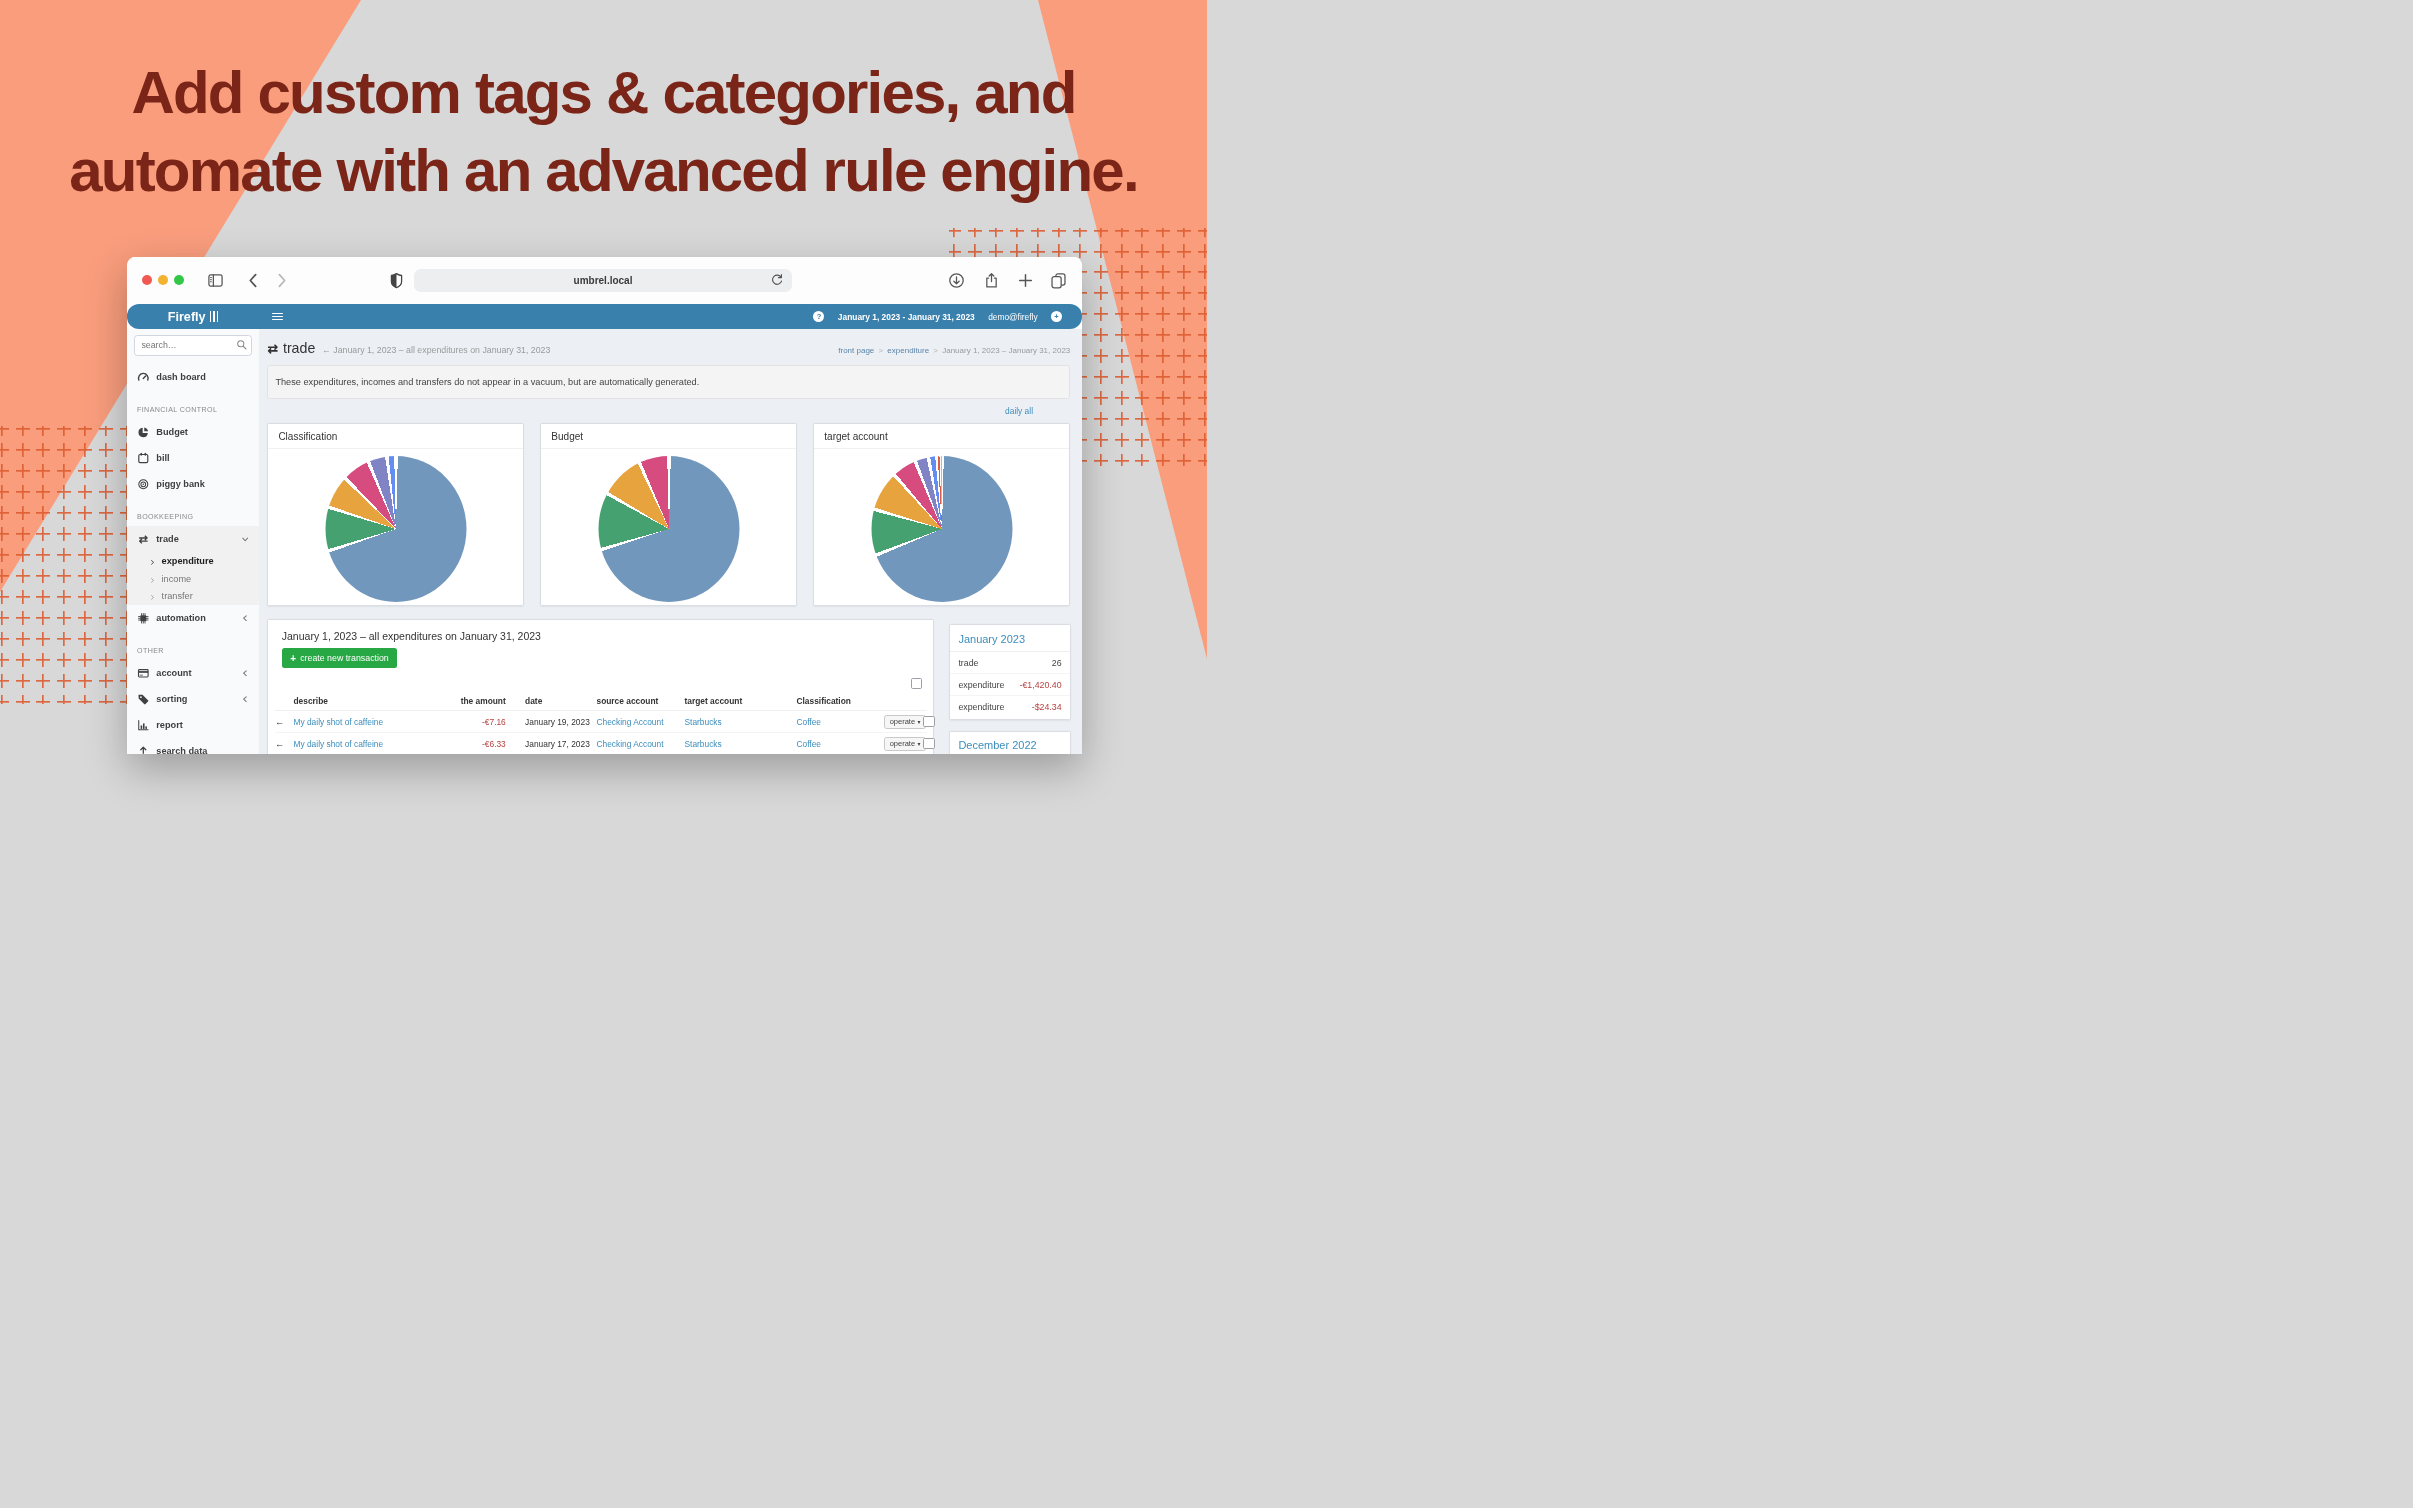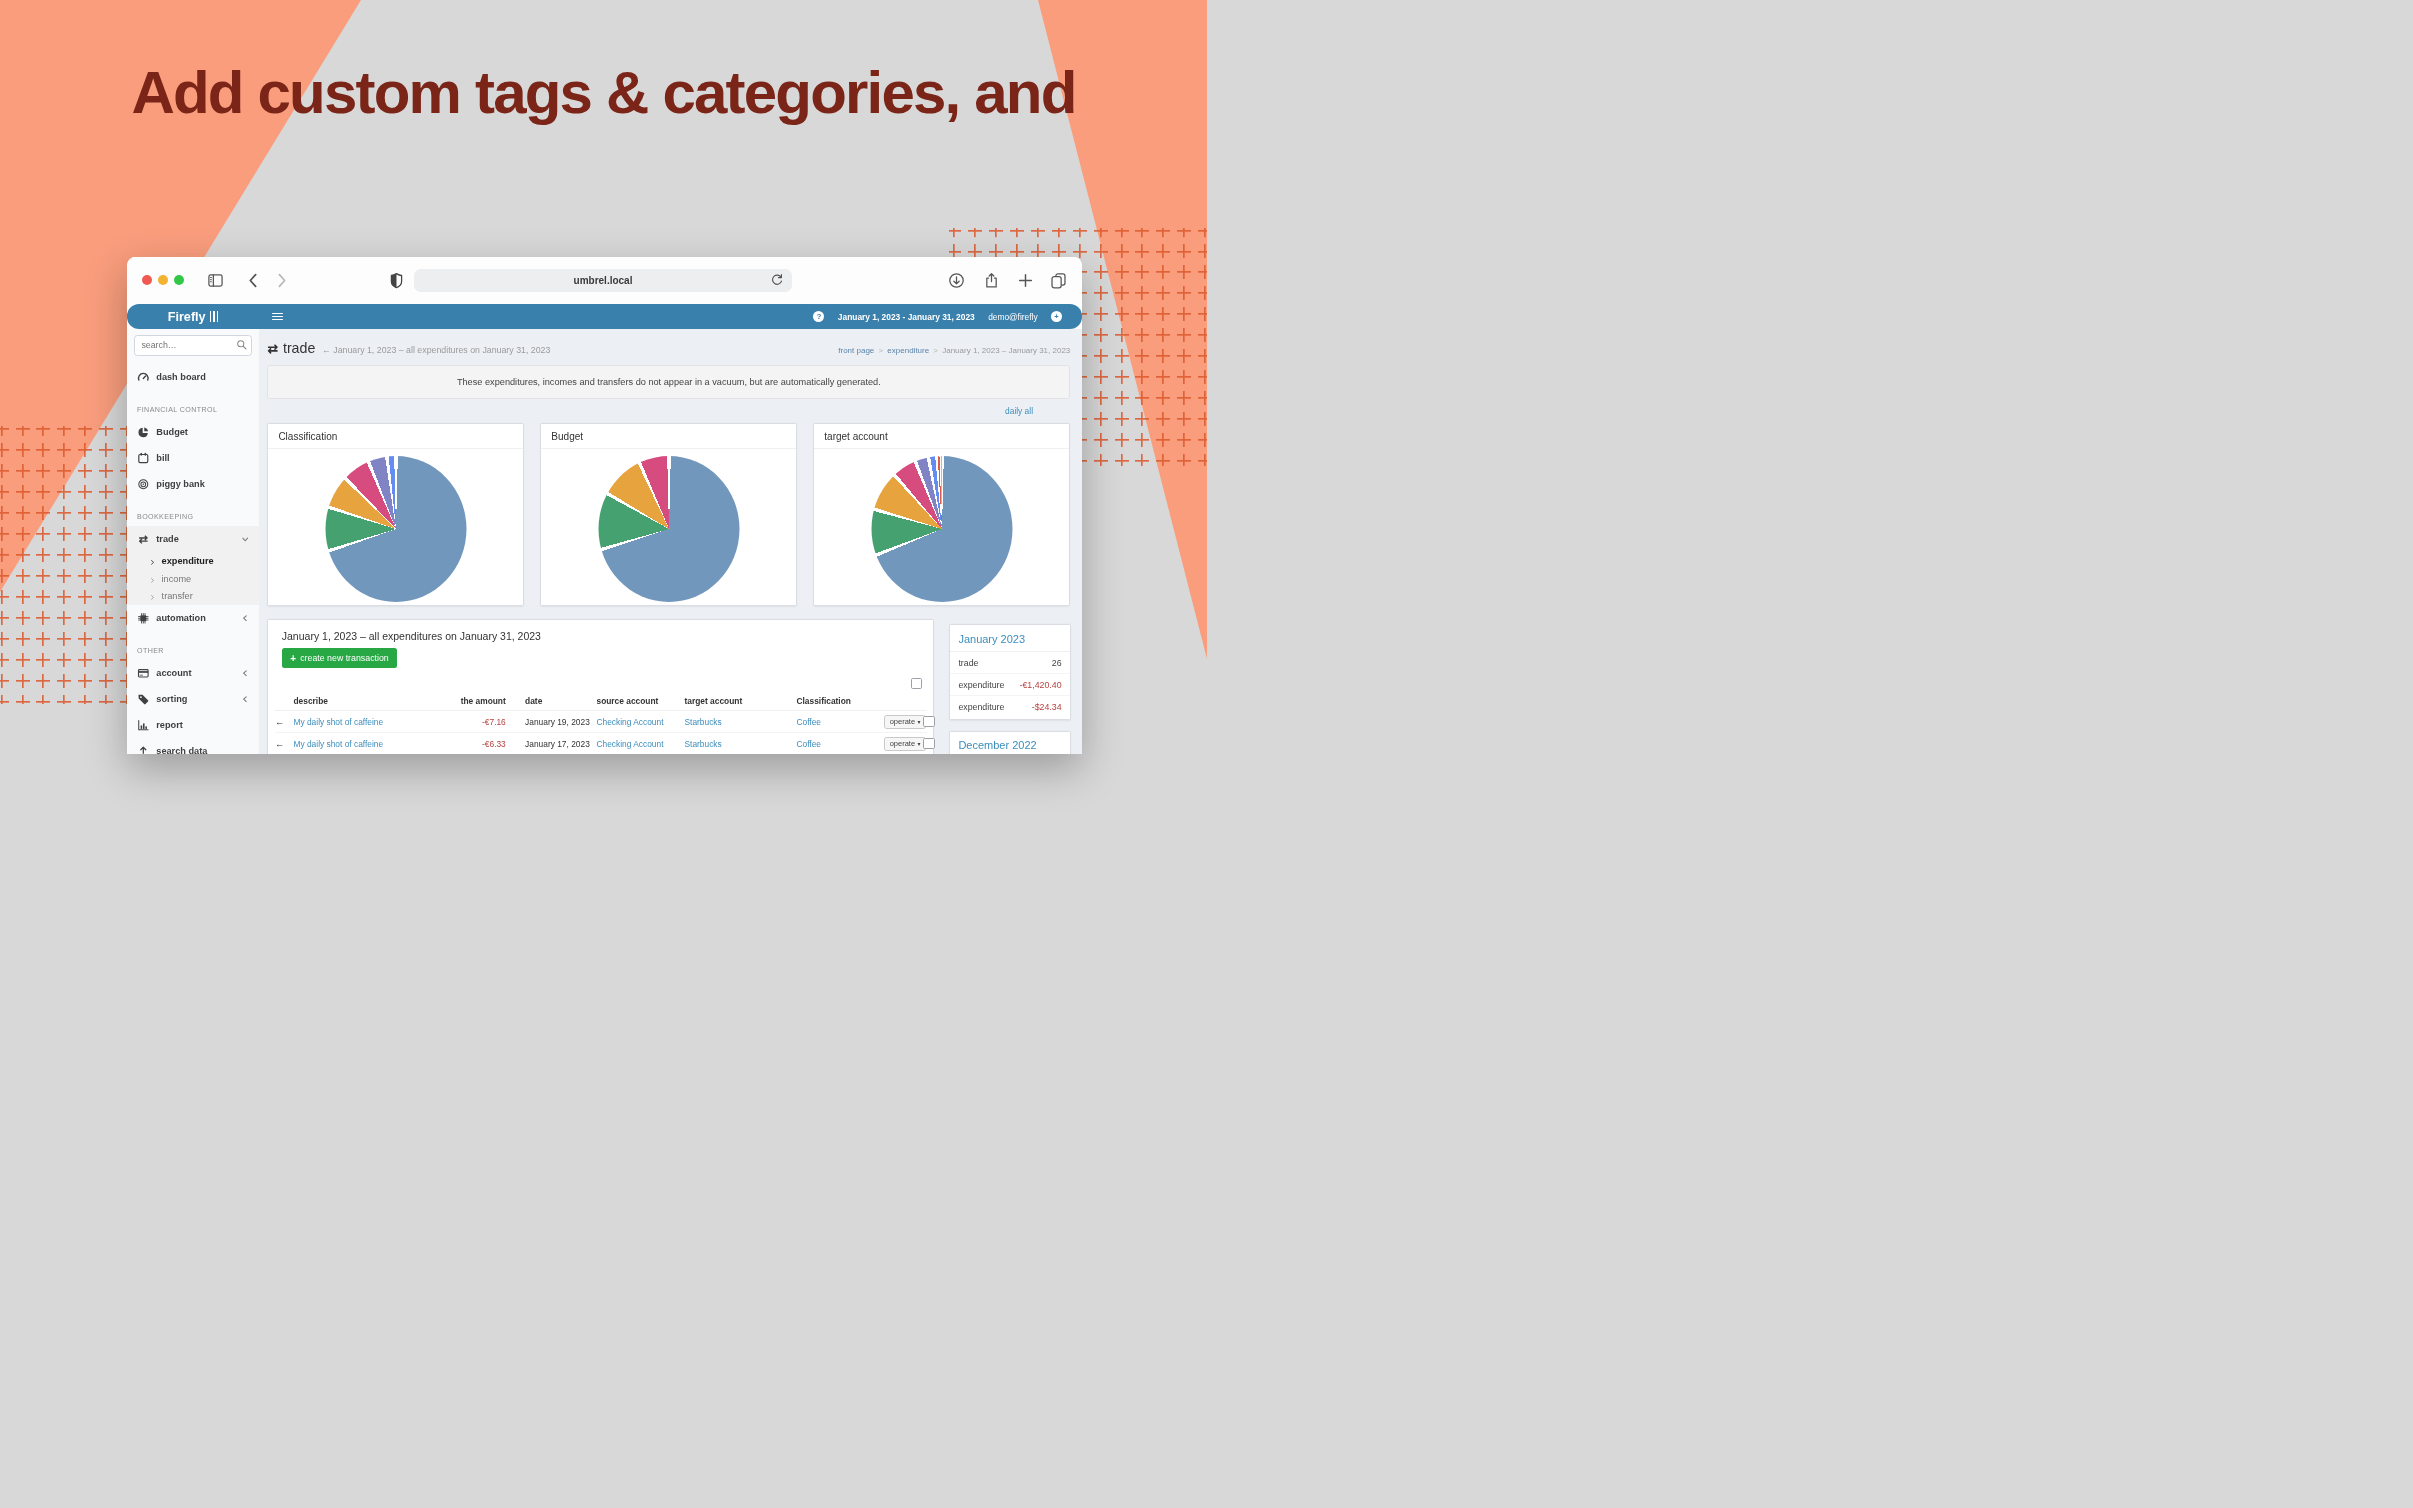--- a/index.html
+++ b/index.html
@@ -66,21 +66,21 @@
   
   .content{position:absolute;left:132px;top:72px;right:0;bottom:0;background:#ecf0f5;}
   .pagehead{position:absolute;left:8.4px;top:11px;right:11.7px;display:flex;align-items:baseline;}
   .ptitle{font-size:14.2px;color:#333;display:flex;align-items:center;gap:5px;}
   .ptitle .tglyph{font-weight:bold;font-size:12.6px;}
   .psub{margin-left:6.7px;font-size:8.8px;color:#9a9a9a;}
   .breadcrumb{margin-left:auto;font-size:8px;color:#9a9a9a;display:flex;gap:4.2px;align-items:center;}
   .breadcrumb .bc-link{color:#5b84a8;cursor:pointer;}
   .breadcrumb .sep{color:#b5b5b5;}
   .notice{position:absolute;left:8.4px;top:36px;right:11.7px;height:32px;background:#f4f4f4;border:0.8px solid #e2e2e2;
-    border-radius:2.5px;display:flex;align-items:center;padding-left:0;font-size:9.2px;color:#444;justify-content:center;}
+    border-radius:2.5px;display:flex;align-items:center;padding-left:7px;font-size:9.2px;color:#444;}
   .showall{position:absolute;top:77px;right:49px;font-size:8.4px;color:var(--link);cursor:pointer;}
 
   .piecards{position:absolute;left:8.4px;top:94px;right:11.7px;height:183px;display:flex;gap:16px;}
   .card{background:#fff;border:0.8px solid #dadee3;border-radius:1.7px;box-shadow:0 0.8px 1.7px rgba(0,0,0,.06);}
   .piecard{flex:1;position:relative;}
   .piecard .ctitle{height:24px;border-bottom:0.8px solid #f0f0f0;display:flex;align-items:center;padding-left:10px;
     font-size:10px;color:#333;}
   .pie{position:absolute;left:50%;top:32px;transform:translateX(-50%);width:141px;height:146px;border-radius:50%;}
 
   
@@ -404,20 +404,21 @@
       <span class="cross" style="left: 145px; top: 226px;"></span>
       <span class="cross" style="left: 166px; top: 226px;"></span>
       <span class="cross" style="left: 186px; top: 226px;"></span>
       <span class="cross" style="left: 207px; top: 226px;"></span>
       <span class="cross" style="left: 228px; top: 226px;"></span>
       <span class="cross" style="left: 249px; top: 226px;"></span>
     </div>
 
   <h1 class="hero">
     <span>Add custom tags &amp; categories, and</span><br>
+    <span>automate with an advanced rule engine.</span>
   </h1>
 
   <div class="window">
 
     <div class="chrome">
       <span class="tl red"></span>
       <span class="tl yellow"></span>
       <span class="tl green"></span>
       <span class="cicon" style="left:80px">
           <svg viewBox="0 0 16 16">

